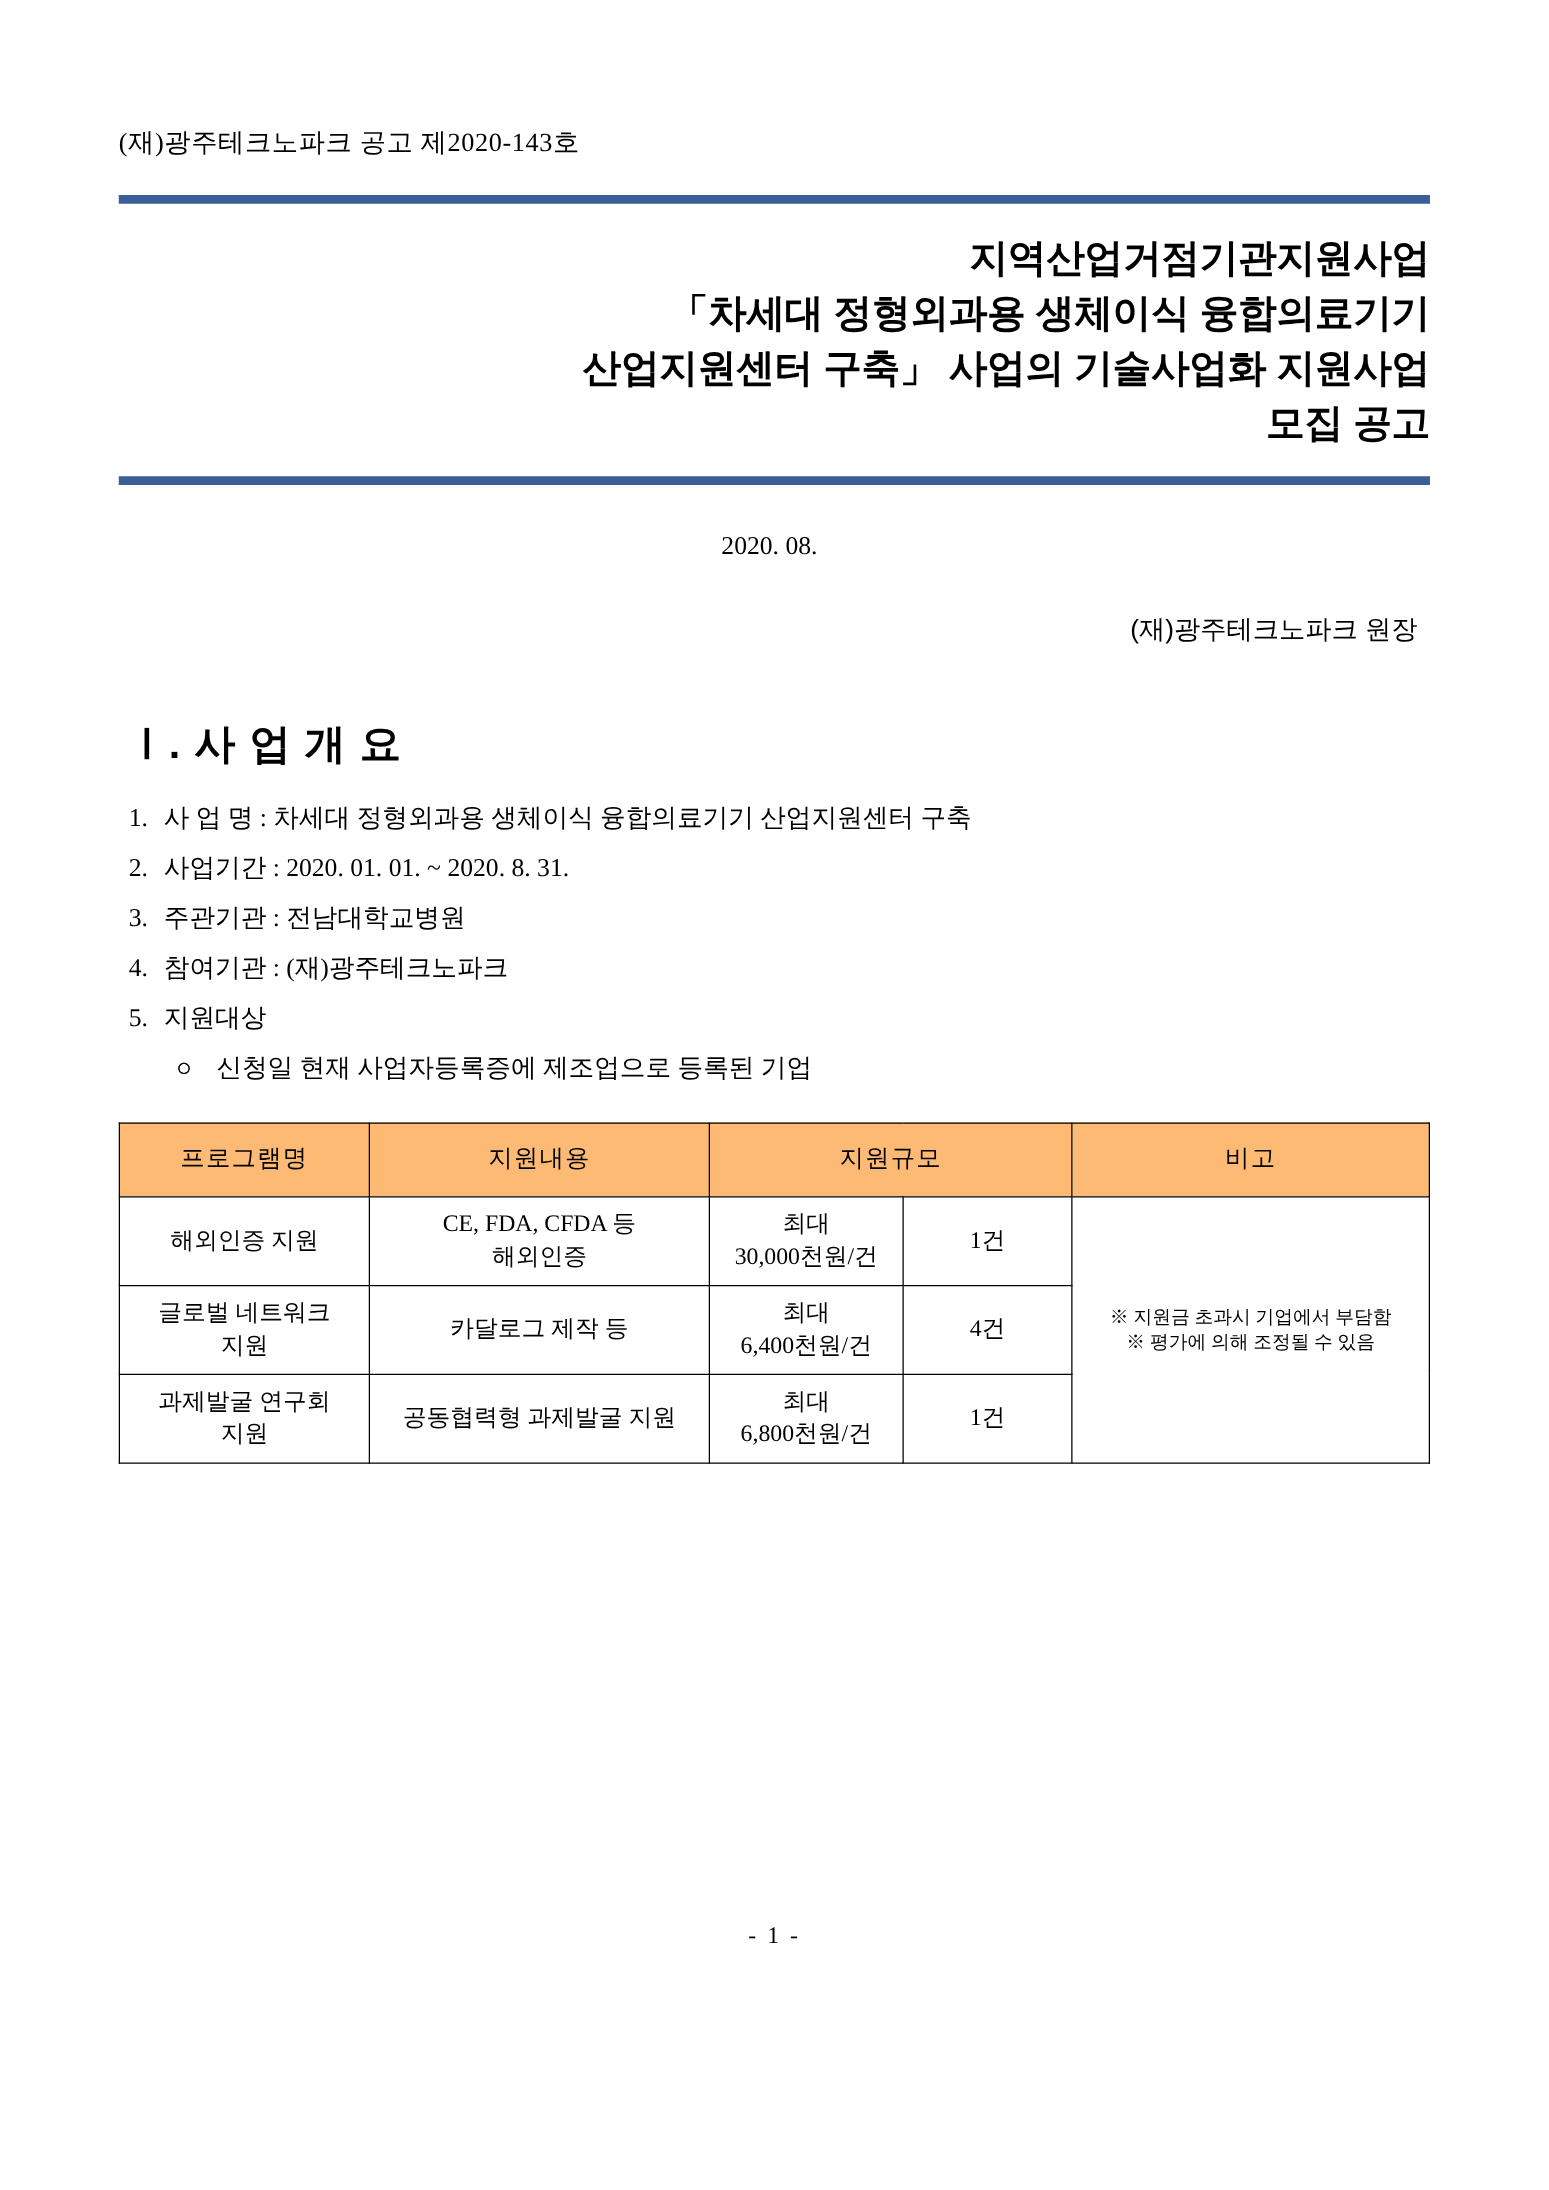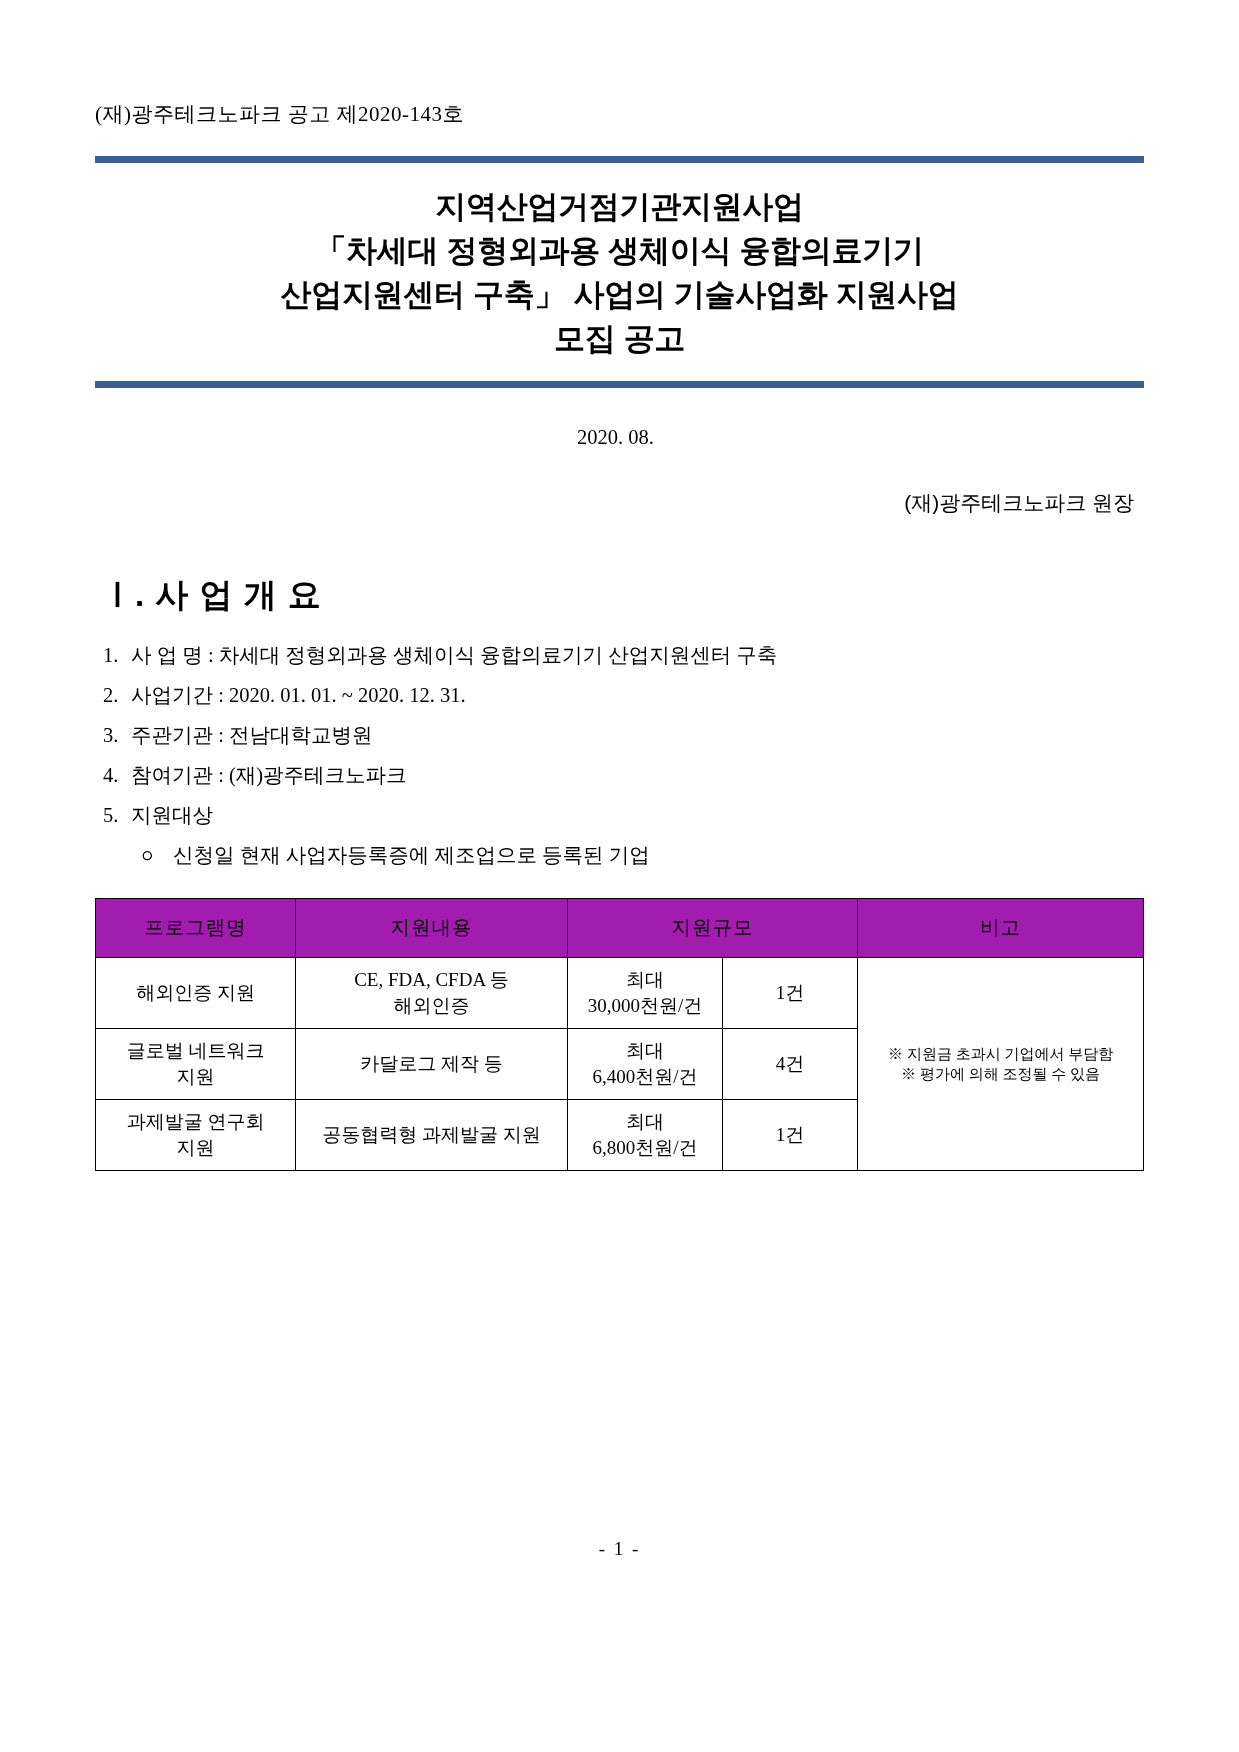--- a/index.html
+++ b/index.html
@@ -29,21 +29,21 @@
   }
   .rule {
     height: 7px;
     background: #3a5f96;
     margin: 0 0 0 0;
   }
   .rule.bottom {
     margin-top: 14px;
   }
   .title-block {
-    text-align: center;
+    text-align: right;
     padding: 22px 0 6px 0;
   }
   .title-line {
     font-family: "Liberation Sans", sans-serif;
     font-weight: bold;
     font-size: 31px;
     line-height: 1.42;
     letter-spacing: -0.3px;
   }
   .intro {
@@ -115,21 +115,21 @@
     table-layout: fixed;
   }
   table.support th, table.support td {
     border: 1px solid #000000;
     text-align: center;
     vertical-align: middle;
     padding: 6px 4px;
     line-height: 1.35;
   }
   table.support thead th {
-    background: #a21caf;
+    background: #fdba74;
     font-weight: normal;
     height: 46px;
     font-size: 19.5px;
     letter-spacing: 1px;
   }
   table.support tbody td { height: 58px; }
   .note-cell {
     text-align: left;
     padding-left: 14px;
     font-size: 15px;
@@ -167,21 +167,21 @@
 
 
   <div class="date-line">2020. 08.</div>
 
   <div class="signer">(재)광주테크노파크 원장</div>
 
   <div class="section-head">Ⅰ. 사 업 개 요</div>
 
   <ul class="num-list">
     <li><span class="marker">1.</span><span>사 업 명 : 차세대 정형외과용 생체이식 융합의료기기 산업지원센터 구축</span></li>
-    <li><span class="marker">2.</span><span>사업기간 : 2020. 01. 01. ~ 2020. 12. 31.</span></li>
+    <li><span class="marker">2.</span><span>사업기간 : 2020. 01. 01. ~ 2020. 8. 31.</span></li>
     <li><span class="marker">3.</span><span>주관기관 : 전남대학교병원</span></li>
     <li><span class="marker">4.</span><span>참여기관 : (재)광주테크노파크</span></li>
     <li><span class="marker">5.</span><span>지원대상</span>
       <ul class="sub-list">
         <li><span class="circle">○</span></li>
         <li><span class="circle">○</span><span>신청일 현재 사업자등록증에 제조업으로 등록된 기업</span></li>
       </ul>
     </li>
   </ul>
 

